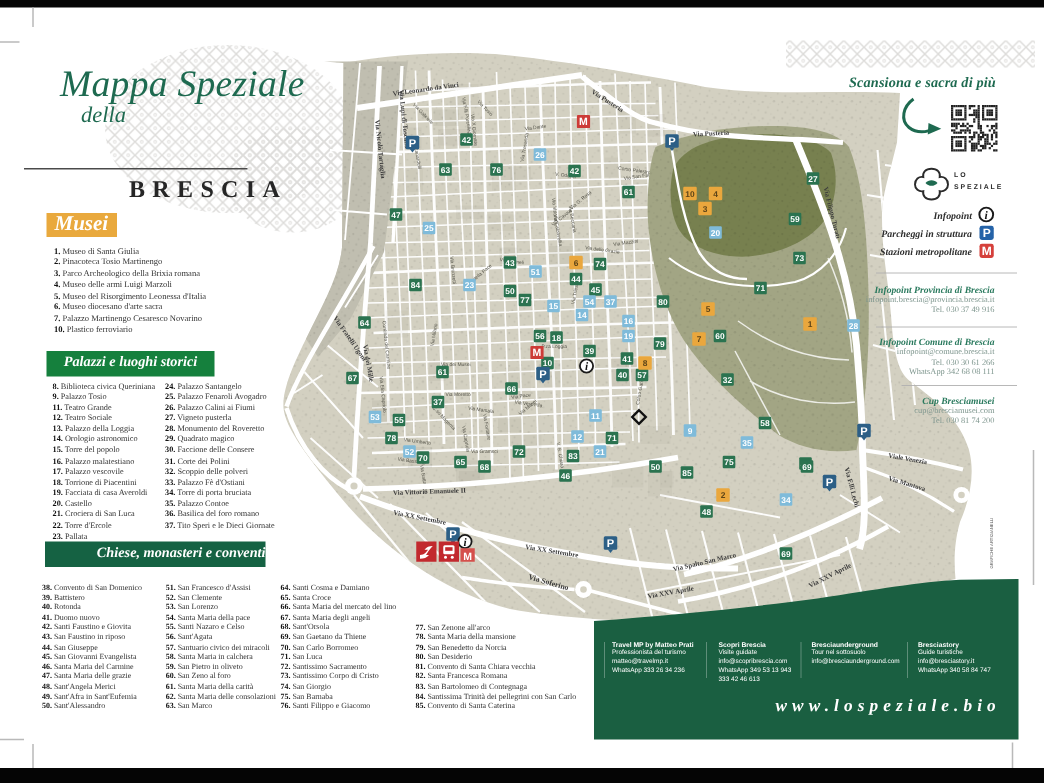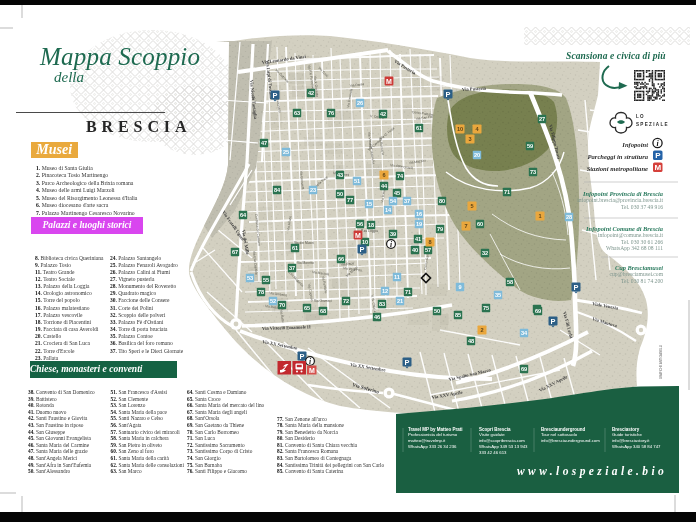--- a/index.html
+++ b/index.html
@@ -762,21 +762,21 @@
 <path d="M584,182 L678,182 M584,218 L678,218 M601,257 L678,257" stroke="#b0b0b0" stroke-width="0.6"></path>
 
 <path d="M396,414 C450,410 500,405 545,399 C585,393 612,388 640,386.5 L679,386 L679,493 L396,493 Z" fill="#1a5f41"></path>
 <path d="M403,428 L403,452 M471,428 L471,452 M534,428 L534,452 M605,428 L605,452" stroke="#ffffff55" stroke-width="0.6"></path>
 
 <path d="M22,5 L22,18 M0,28 L13,28 M0,493 L16,493 M22,496 L22,512 M689,300 L689,390 M675,495 L675,512" stroke="#b9b9b9" stroke-width="1" fill="none"></path>
 
 <text x="662" y="379" font-family="Liberation Sans, sans-serif" font-size="2.8" fill="#555" transform="rotate(-90 662 379)">GRAFICHE ARTIGIANELLI</text>
 </svg>
 
-<div class="abs gtxt" style="left:40px;top:43px;width:170px;font-style:italic;font-size:25px;letter-spacing:0.2px;">Mappa Scoppio</div>
+<div class="abs gtxt" style="left:40px;top:43px;width:170px;font-style:italic;font-size:25px;letter-spacing:0.2px;">Mappa Speziale</div>
 
 <div class="abs gtxt" style="left:54px;top:69px;font-style:italic;font-size:15px;font-family:Liberation Serif, serif;">della</div>
 
 
 <div class="abs" style="left:16px;top:112px;width:149px;height:1px;background:#4a4a4a;"></div>
 
 <div class="abs" style="left:86px;top:118px;font-size:16px;font-weight:bold;letter-spacing:4.9px;color:#262626;">BRESCIA</div>
 
 <div class="abs hdr" style="left:31px;top:142px;width:46.5px;height:16px;background:#e9a93d;font-size:14px;text-align:center;line-height:16px;">Musei</div>
 
@@ -784,21 +784,21 @@
       <div class="li"><b>1.</b> Museo di Santa Giulia</div>
       <div class="li"><b>2.</b> Pinacoteca Tosio Martinengo</div>
       <div class="li"><b>3.</b> Parco Archeologico della Brixia romana</div>
       <div class="li"><b>4.</b> Museo delle armi Luigi Marzoli</div>
       <div class="li"><b>5.</b> Museo del Risorgimento Leonessa d'Italia</div>
       <div class="li"><b>6.</b> Museo diocesano d'arte sacra</div>
       <div class="li"><b>7.</b> Palazzo Martinengo Cesaresco Novarino</div>
       <div class="li"><b>10.</b> Plastico ferroviario</div>
     </div>
 
-<div class="abs hdr" style="left:31px;top:217px;width:112px;height:17px;background:#d946ef;font-size:9.5px;text-align:center;line-height:17px;">Palazzi e luoghi storici</div>
+<div class="abs hdr" style="left:31px;top:234px;width:112px;height:17px;background:#15803d;font-size:9.5px;text-align:center;line-height:17px;">Palazzi e luoghi storici</div>
 
 <div class="abs" style="left:35px;top:254.5px;">
       <div class="li"><b>8.</b> Biblioteca civica Queriniana</div>
       <div class="li"><b>9.</b> Palazzo Tosio</div>
       <div class="li"><b>11.</b> Teatro Grande</div>
       <div class="li"><b>12.</b> Teatro Sociale</div>
       <div class="li"><b>13.</b> Palazzo della Loggia</div>
       <div class="li"><b>14.</b> Orologio astronomico</div>
       <div class="li"><b>15.</b> Torre del popolo</div>
       <div class="li"><b>16.</b> Palazzo malatestiano</div>
@@ -821,21 +821,21 @@
       <div class="li"><b>30.</b> Faccione delle Consere</div>
       <div class="li"><b>31.</b> Corte dei Polini</div>
       <div class="li"><b>32.</b> Scoppio delle polveri</div>
       <div class="li"><b>33.</b> Palazzo Fè d'Ostiani</div>
       <div class="li"><b>34.</b> Torre di porta bruciata</div>
       <div class="li"><b>35.</b> Palazzo Contoe</div>
       <div class="li"><b>36.</b> Basilica del foro romano</div>
       <div class="li"><b>37.</b> Tito Speri e le Dieci Giornate</div>
     </div>
 
-<div class="abs hdr" style="left:30px;top:361px;width:147px;height:17px;background:#156243;font-size:9.5px;text-align:left;line-height:17px;">Chiese, monasteri e conventi</div>
+<div class="abs hdr" style="left:30px;top:361px;width:147px;height:17px;background:#156243;font-size:9.5px;text-align:right;line-height:17px;">Chiese, monasteri e conventi</div>
 
 <div class="abs chi" style="left:28px;top:389px;">
       <div class="li"><b>38.</b> Convento di San Domenico</div>
       <div class="li"><b>39.</b> Battistero</div>
       <div class="li"><b>40.</b> Rotonda</div>
       <div class="li"><b>41.</b> Duomo nuovo</div>
       <div class="li"><b>42.</b> Santi Faustino e Giovita</div>
       <div class="li"><b>43.</b> San Faustino in riposo</div>
       <div class="li"><b>44.</b> San Giuseppe</div>
       <div class="li"><b>45.</b> San Giovanni Evangelista</div>
@@ -883,21 +883,21 @@
       <div class="li"><b>78.</b> Santa Maria della mansione</div>
       <div class="li"><b>79.</b> San Benedetto da Norcia</div>
       <div class="li"><b>80.</b> San Desiderio</div>
       <div class="li"><b>81.</b> Convento di Santa Chiara vecchia</div>
       <div class="li"><b>82.</b> Santa Francesca Romana</div>
       <div class="li"><b>83.</b> San Bartolomeo di Contegnaga</div>
       <div class="li"><b>84.</b> Santissima Trinità dei pellegrini con San Carlo</div>
       <div class="li"><b>85.</b> Convento di Santa Caterina</div>
     </div>
 
-<div class="abs gtxt" style="left:566px;top:51px;width:130px;font-weight:bold;font-style:italic;font-size:9.5px;letter-spacing:0.1px;">Scansiona e civica di più</div>
+<div class="abs gtxt" style="left:566px;top:51px;width:130px;font-weight:bold;font-style:italic;font-size:9.5px;letter-spacing:0.1px;">Scansiona e sacra di più</div>
 
 <div class="abs" style="left:500px;top:139px;width:148px;text-align:right;font-weight:bold;font-style:italic;font-size:6.6px;color:#2e2e2e;line-height:12px;">
 Infopoint<br>Parcheggi in struttura<br>Stazioni metropolitane</div>
 
 <div class="abs rc" style="left:500px;top:190px;width:163px;">
 <div class="t">Infopoint Provincia di Brescia</div>
 <div class="b">infopoint.brescia@provincia.brescia.it<br>Tel. 030 37 49 916</div>
     </div>
 
 <div class="abs rc" style="left:500px;top:225px;width:163px;">

